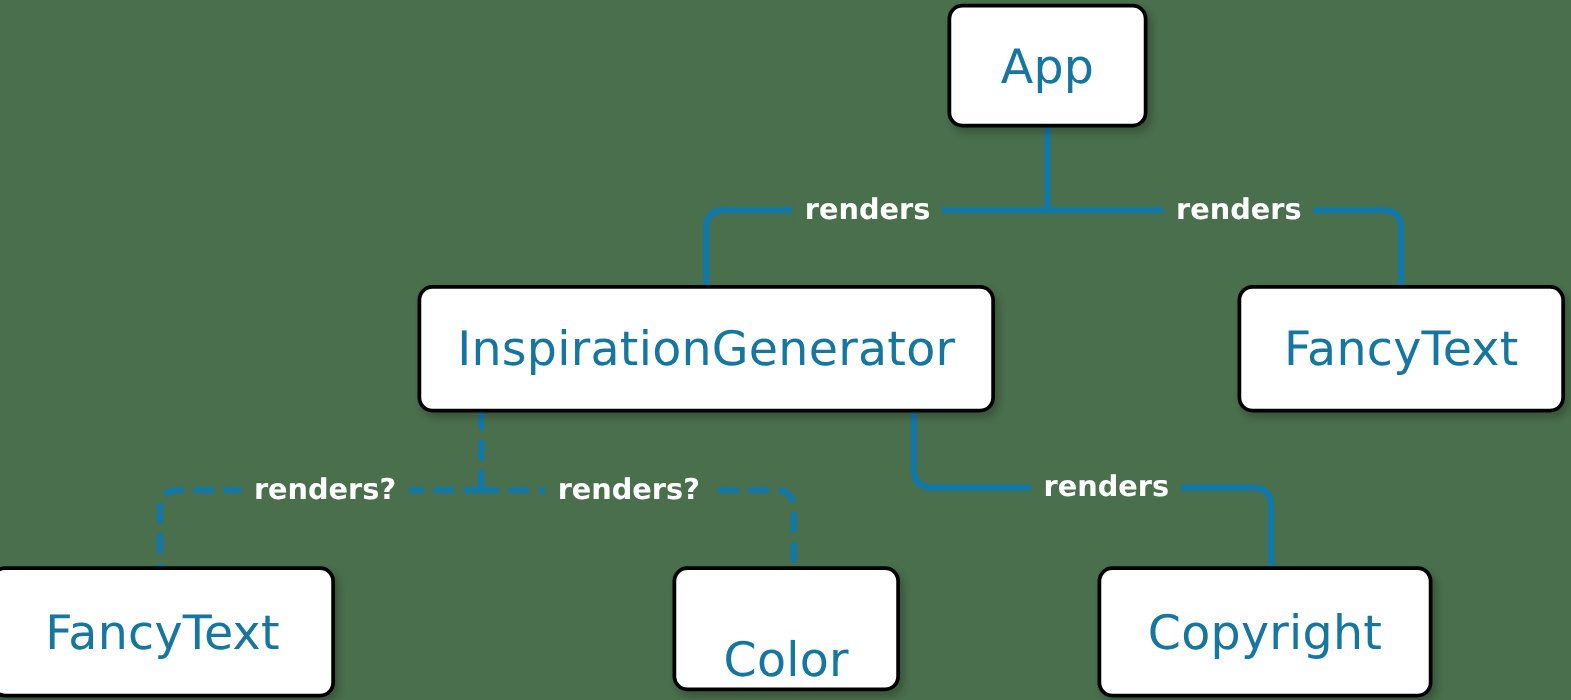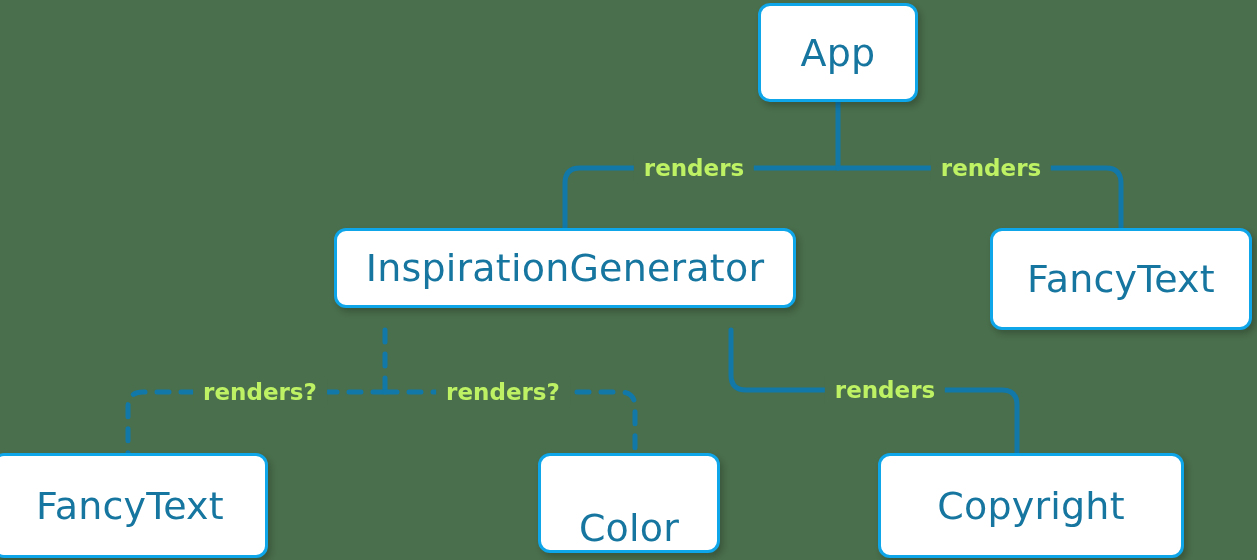--- a/index.html
+++ b/index.html
@@ -23,37 +23,37 @@
     position: absolute;
     left: 0;
     top: 0;
     width: 1257px;
     height: 560px;
   }
   .node {
     position: absolute;
     box-sizing: border-box;
     background: #ffffff;
-    border: 3px solid #0ea5e9;
+    border: 3px solid #000000;
     border-radius: 12px;
     box-shadow: 3px 4px 6px rgba(0,0,0,0.22);
     display: flex;
     align-items: center;
     justify-content: center;
   }
   .node-label {
     color: #17769f;
     font-family: "DejaVu Sans", sans-serif;
     font-weight: 400;
     letter-spacing: 0.2px;
     white-space: nowrap;
   }
   .edge-label {
     position: absolute;
-    color: #bef264;
+    color: #ffffff;
     font-family: "DejaVu Sans", sans-serif;
     font-weight: 700;
     font-size: 23px;
     white-space: nowrap;
     transform: translate(-50%, -50%);
     letter-spacing: 0px;
   }
 </style>
 </head>
 <body>
@@ -74,37 +74,37 @@
 
     <path d="M 385 392 L 620 392 Q 635 392 635 407 L 635 453" fill="none" stroke="#1178a8" stroke-width="5" stroke-linecap="round" stroke-dasharray="12 12"></path>
 
     <path d="M 731 330 L 731 375 Q 731 390 746 390 L 1002 390 Q 1017 390 1017 405 L 1017 453" fill="none" stroke="#1178a8" stroke-width="5" stroke-linecap="round"></path>
   </svg>
 
   <div class="node" style="left:758px; top:3px; width:160px; height:99px;">
     <span class="node-label" style="font-size:38px;">App</span>
   </div>
 
-  <div class="node" style="left:334px; top:228px; width:462px; height:80px;">
+  <div class="node" style="left:334px; top:228px; width:462px; height:102px;">
     <span class="node-label" style="font-size:38px;">InspirationGenerator</span>
   </div>
 
   <div class="node" style="left:990px; top:228px; width:262px; height:102px;">
     <span class="node-label" style="font-size:38px;">FancyText</span>
   </div>
 
   <div class="node" style="left:-8px; top:453px; width:276px; height:105px;">
     <span class="node-label" style="font-size:38px;">FancyText</span>
   </div>
 
   <div class="node" style="left:538px; top:453px; width:182px; height:100px;align-items:flex-end;">
     <span class="node-label" style="font-size:38px;">Color</span>
   </div>
 
-  <div class="node" style="left:878px; top:453px; width:306px; height:105px;">
+  <div class="node" style="left:878px; top:453px; width:268px; height:105px;">
     <span class="node-label" style="font-size:38px;">Copyright</span>
   </div>
 
   <span class="edge-label" style="left: 694px; top: 168px; background: rgb(74, 111, 76); padding: 0px 10px;">renders</span>
 
   <span class="edge-label" style="left: 991px; top: 168px; background: rgb(74, 111, 76); padding: 0px 10px;">renders</span>
 
   <span class="edge-label" style="left: 260px; top: 392px; background: rgb(74, 111, 76); padding: 0px 10px;">renders?</span>
 
   <span class="edge-label" style="left: 503px; top: 392px; background: rgb(74, 111, 76); padding: 0px 10px;">renders?</span>

